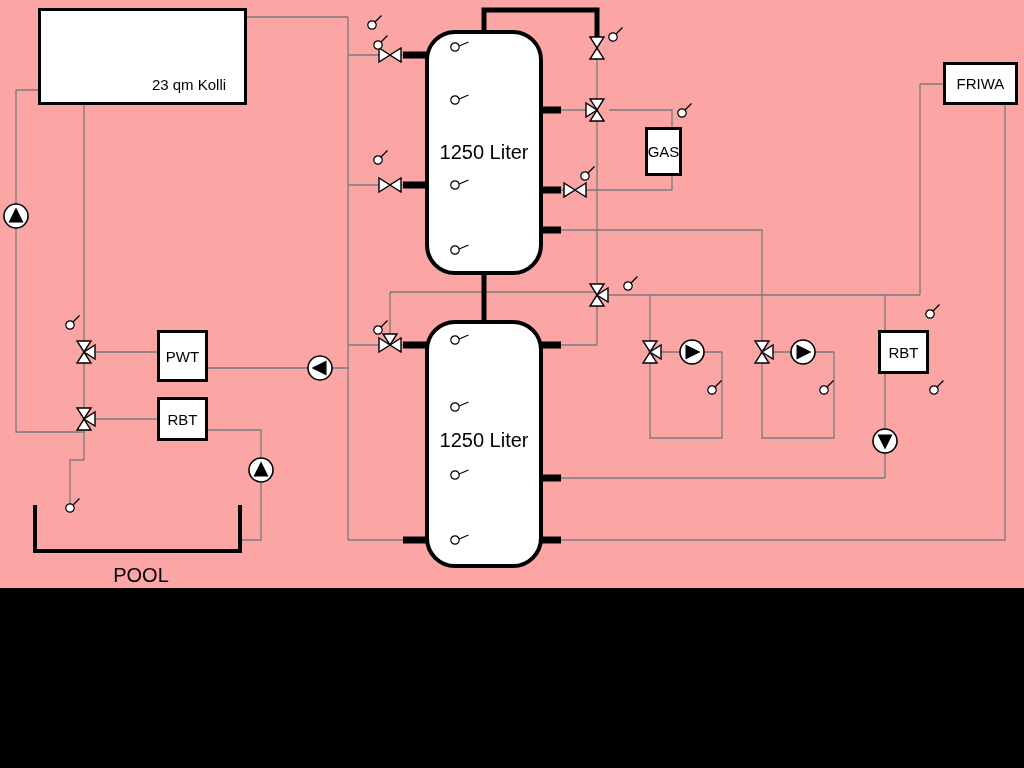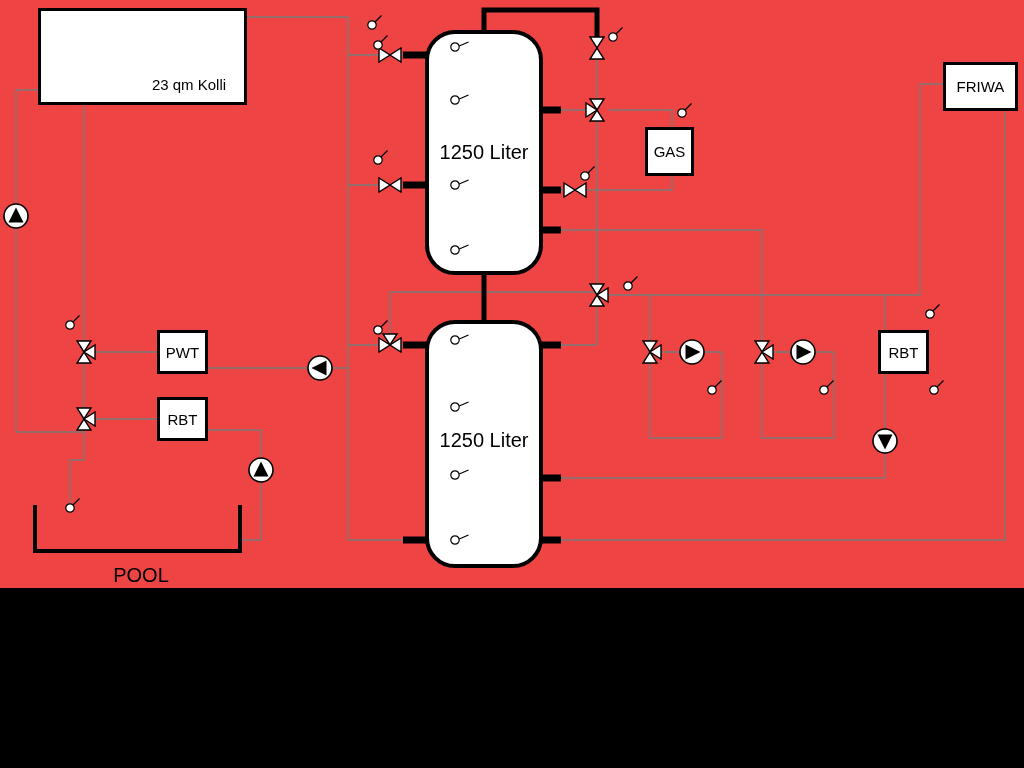--- a/index.html
+++ b/index.html
@@ -1,31 +1,31 @@
 <!DOCTYPE html>
 <html><head>
 <meta charset="utf-8">
 <style>
   * { margin:0; padding:0; box-sizing:border-box; }
   html,body { width:1024px; height:768px; background:#fff; overflow:hidden;
               font-family:"Liberation Sans", sans-serif; color:#000; }
-  .stage { position:absolute; left:0; top:0; width:1024px; height:768px; background:#ef4444; }
+  .stage { position:absolute; left:0; top:0; width:1024px; height:768px; background:#fca5a5; }
   svg { position:absolute; left:0; top:0; }
   .box { position:absolute; border:3px solid #000; background:#fff;
          display:flex; align-items:center; justify-content:center;
          font-size:15px; font-weight:500; }
   .lbl { position:absolute; display:flex; align-items:center; justify-content:center;
          font-size:20px; font-weight:500; }
   .collector-box { left:38px; top:8px; width:209px; height:97px; }
   .collector-label { position:absolute; left:88px; top:63px; width:120px; height:20px;
                      display:flex; align-items:center; justify-content:center; font-size:15px; }
-  .pwt-box  { left:157px; top:330px; width:51px; height:44px; }
+  .pwt-box  { left:157px; top:330px; width:51px; height:52px; }
   .rbtl-box { left:157px; top:397px; width:51px; height:44px; }
-  .gas-box  { left:645px; top:127px; width:49px; height:49px; }
-  .friwa-box{ left:943px; top:62px;  width:75px; height:49px; }
+  .gas-box  { left:645px; top:127px; width:37px; height:49px; }
+  .friwa-box{ left:943px; top:62px;  width:75px; height:43px; }
   .rbtr-box { left:878px; top:330px; width:51px; height:44px; }
   .tank1-label { left:424px; top:142px; width:120px; height:20px; }
   .tank2-label { left:424px; top:430px; width:120px; height:20px; }
   .pool-label  { left:91px;  top:520px; width:100px; height:20px;margin-top:45px; }
   .footer { position:absolute; left:0; top:588px; width:1024px; height:180px; background:#000; }
 </style>
 </head>
 <body>
 
 <div class="stage">

